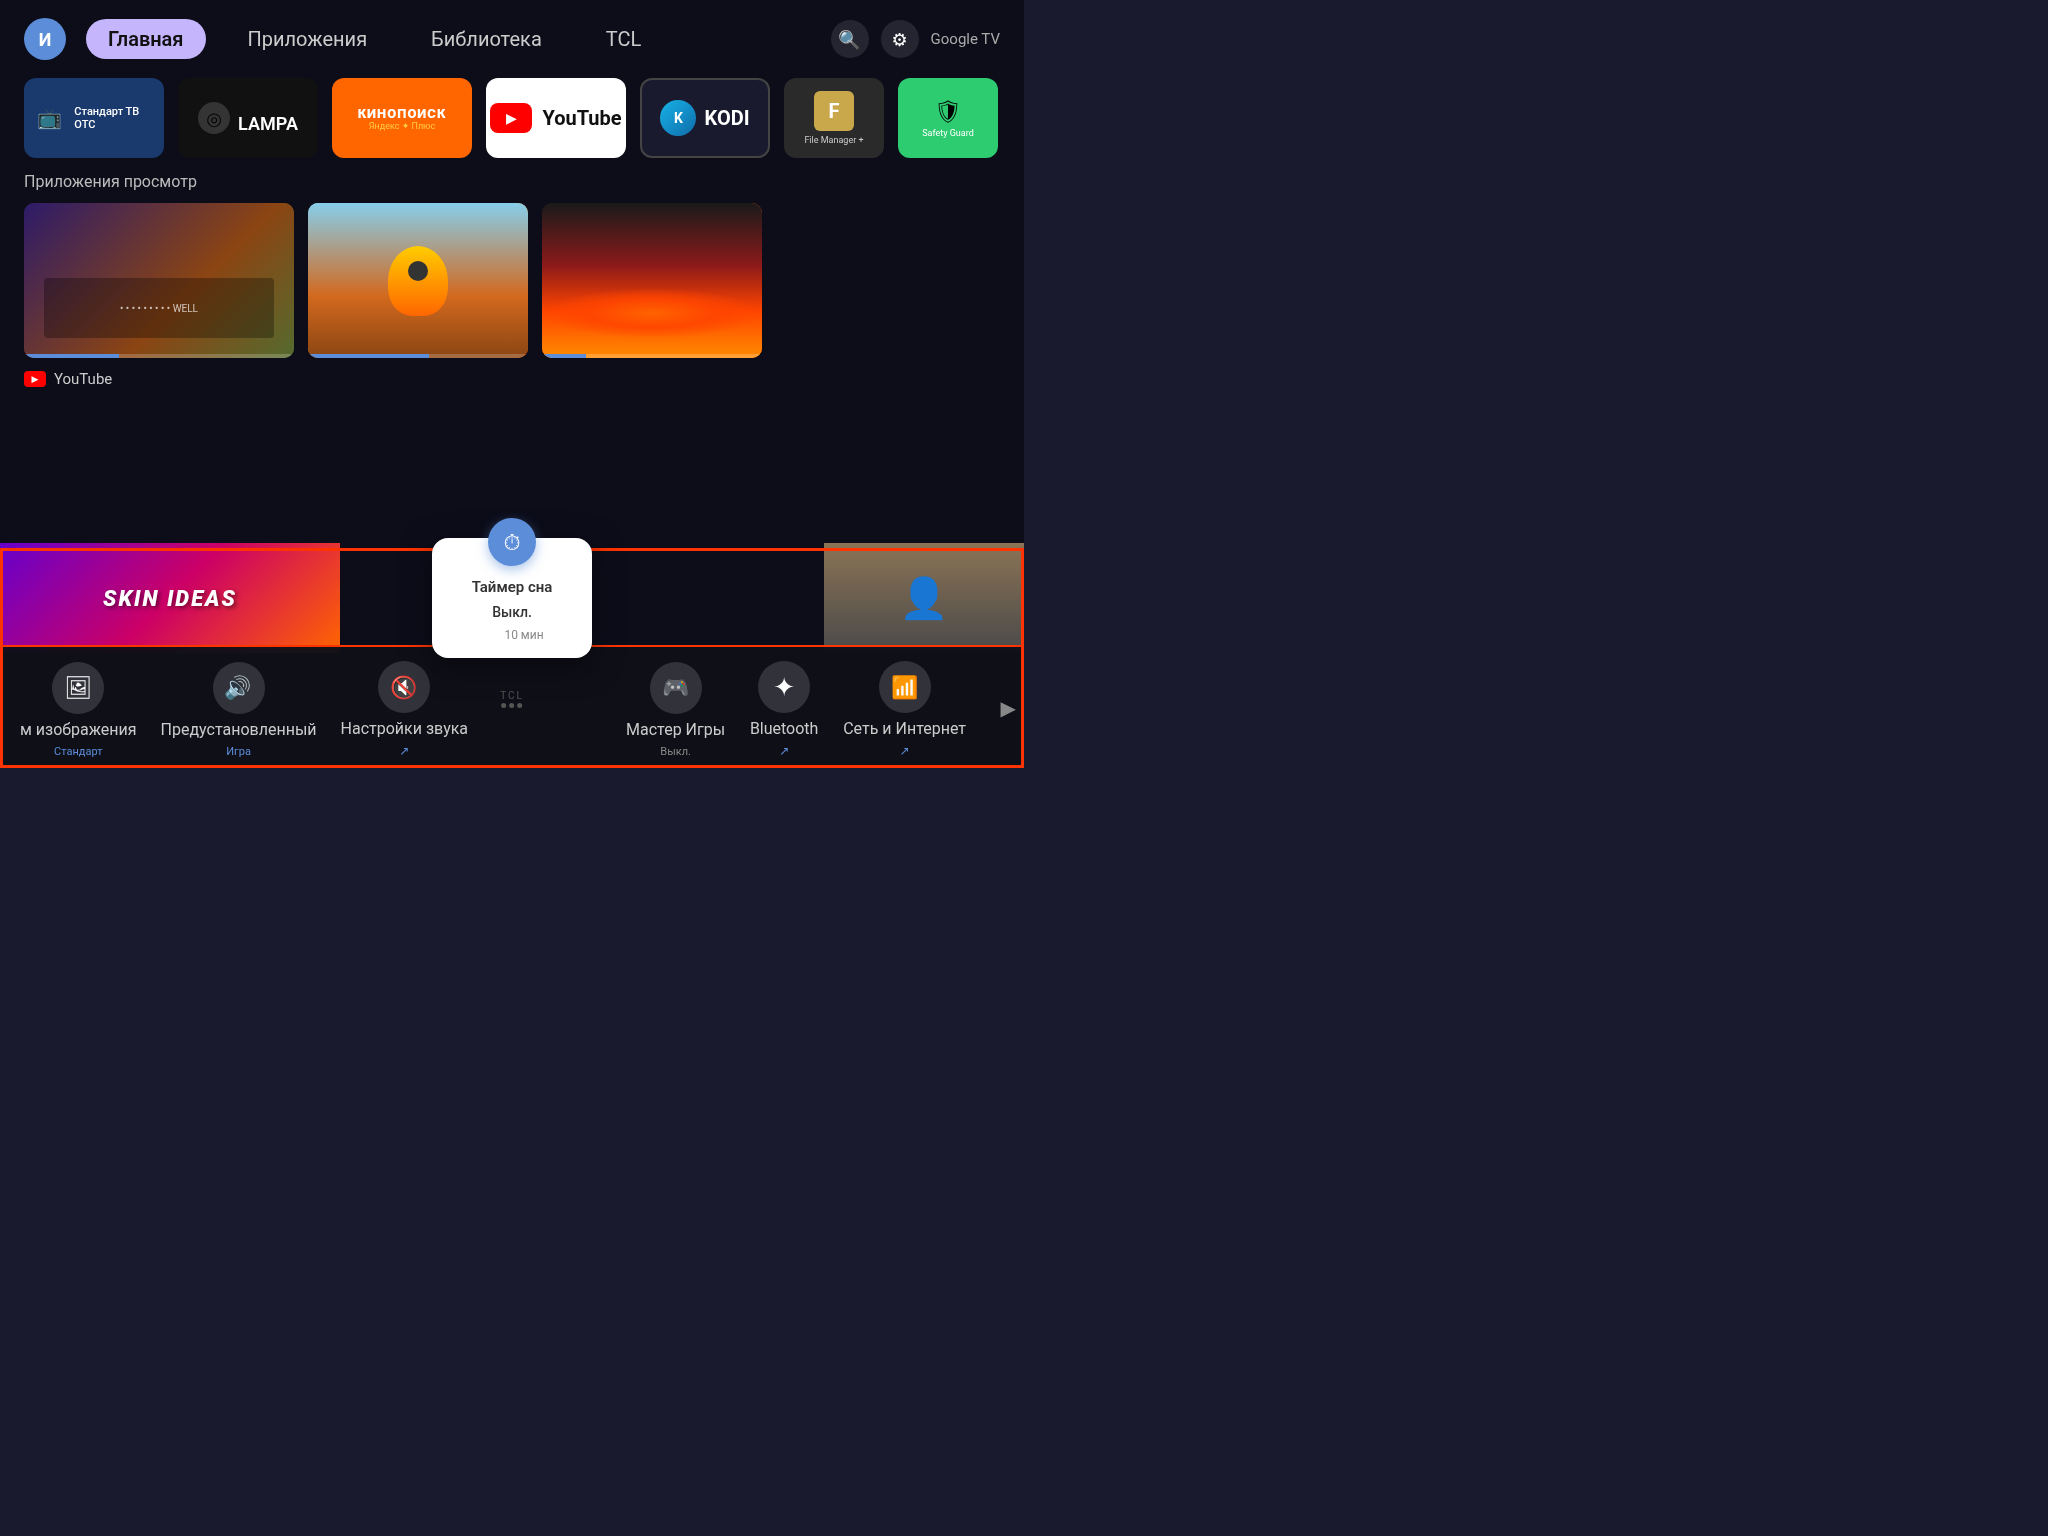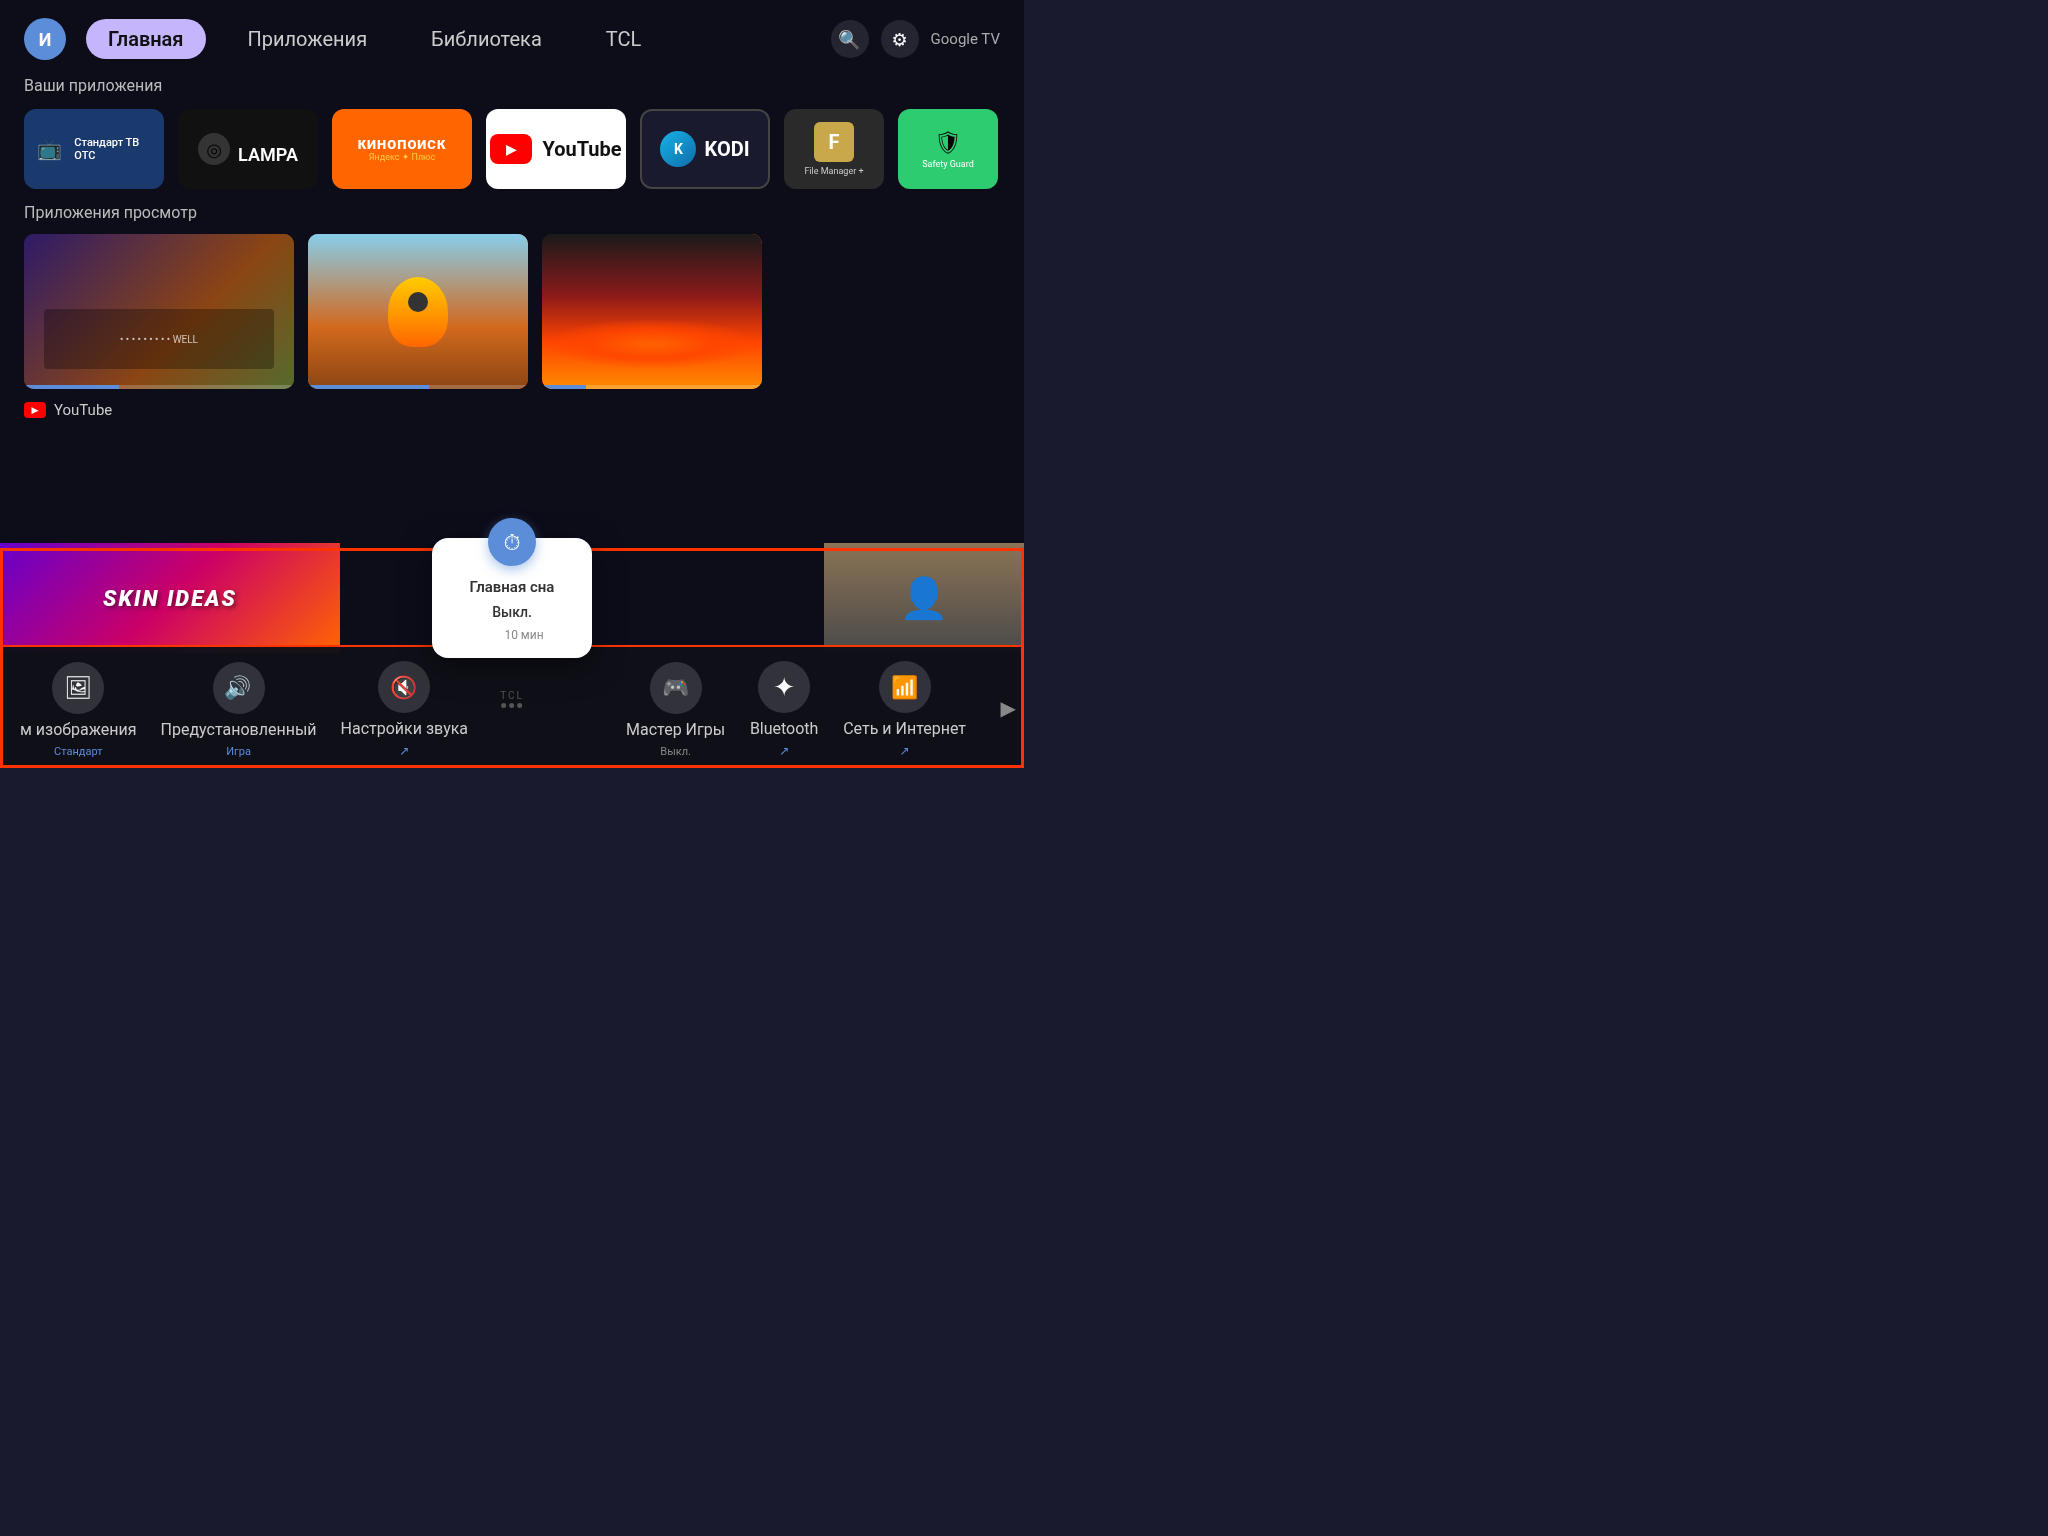--- a/index.html
+++ b/index.html
@@ -577,21 +577,20 @@
 
     <div class="nav-spacer"></div>
 
     <div class="top-right">
       <div class="icon-btn">🔍</div>
       <div class="icon-btn">⚙</div>
       <span class="google-tv-label">Google TV</span>
     </div>
   </div>
 
-  <div class="section-label">Ваши приложения</div>
 
   <div class="apps-row">
 
     <div class="app-tile app-tile-digital">
       <div class="dtv-content">
         <div class="dtv-logo">📺</div>
         <div class="dtv-text">Стандарт ТВ ОТС</div>
       </div>
     </div>
 
@@ -681,21 +680,21 @@
   <div class="skin-ideas-thumb">
     <div class="skin-ideas-text">SKIN IDEAS</div>
   </div>
 
   <div class="person-thumb">
     <div style="color:#ccc;font-size:40px;">👤</div>
   </div>
 
   <div class="sleep-timer-popup">
     <div class="sleep-timer-icon">⏱</div>
-    <div class="sleep-timer-title">Главная сна</div>
+    <div class="sleep-timer-title">Таймер сна</div>
     <div class="sleep-timer-off">Выкл.</div>
     <div class="sleep-timer-sub">10 мин</div>
   </div>
 
   <div class="quick-settings">
 
     <div class="qs-item">
       <div class="qs-icon">🖼</div>
       <div class="qs-label">м изображения</div>
       <div class="qs-sublabel">Стандарт</div>

